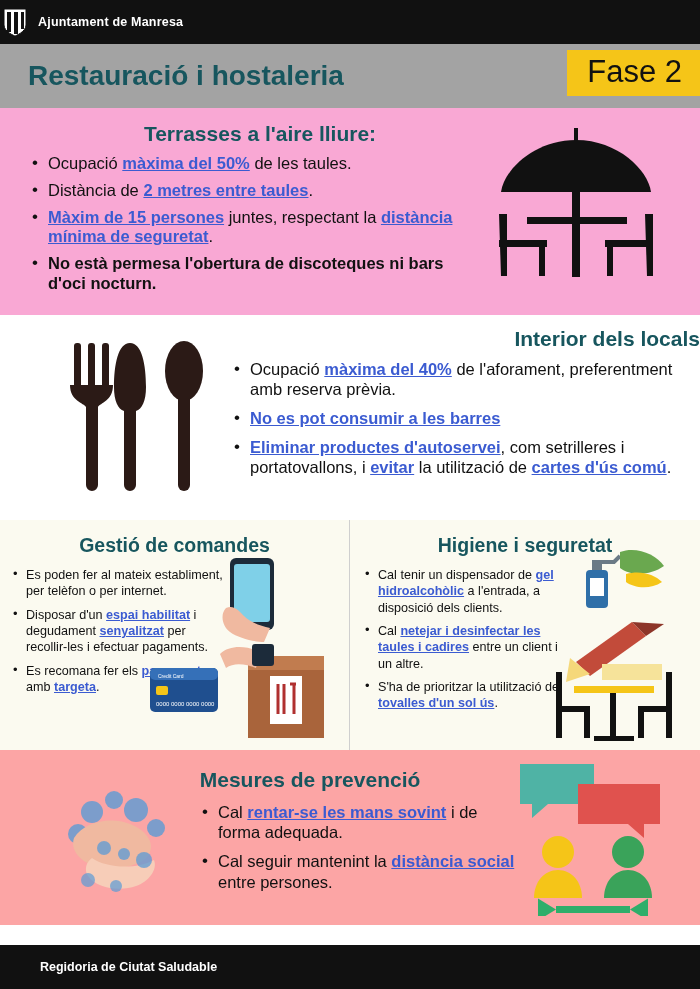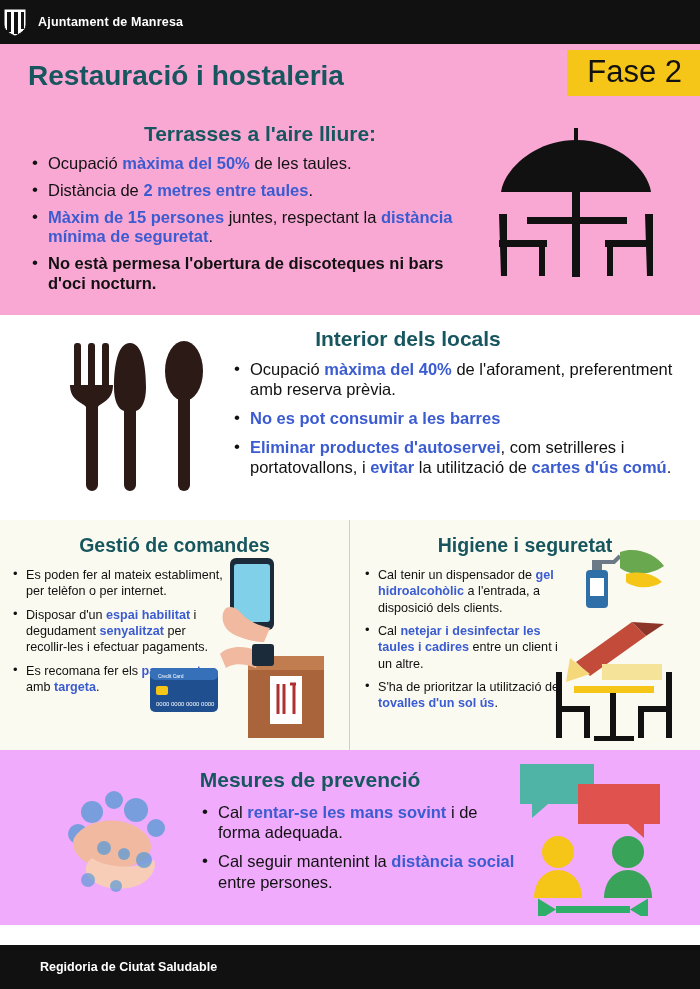--- a/index.html
+++ b/index.html
@@ -16,21 +16,21 @@
   
   .topbar {
     height:44px; background:#111111; color:#ffffff;
     display:flex; align-items:center; padding-left:2px; gap:10px;
   }
   .crest { width:26px; height:30px; flex:0 0 auto; }
   .topbar-title { font-size:12.5px; font-weight:bold; letter-spacing:.2px; }
 
   
   .titleband {
-    position:relative; height:64px; background:#f9a8d4;
+    position:relative; height:64px; background:#a3a3a3;
     display:flex; align-items:center;
   }
   .maintitle {
     color:#17565e; font-size:28px; font-weight:bold; margin-left:28px;
   }
   .fase {
     position:absolute; right:0; top:6px;
     background:#f5c518; color:#111111;
     font-size:31px; font-weight:normal;
     padding:4px 18px 6px 20px;
@@ -52,21 +52,21 @@
   .ul-terr li::before {
     content:"•"; position:absolute; left:2px; top:-1px; font-size:17px; color:#111;
   }
   .umbrella { position:absolute; right:26px; top:14px; }
 
   
   .sec-interior {
     background:#ffffff; padding:10px 0 18px 0; position:relative; min-height:205px;
   }
   .sec-interior h2 {
-    margin:2px 0 8px 0; text-align:center; color:#17565e;
+    margin:2px 0 8px 0; text-align:right; color:#17565e;
     font-size:21px; font-weight:bold; padding-left:116px;
   }
   .ul-int { margin:0 26px 0 232px; padding:0; list-style:none; }
   .ul-int li {
     position:relative; padding-left:18px; margin-bottom:8px;
     font-size:16.5px; color:#111111; line-height:1.25;
   }
   .ul-int li::before {
     content:"•"; position:absolute; left:2px; top:-1px; font-size:17px; color:#111;
   }
@@ -85,21 +85,21 @@
   .ul-small li {
     position:relative; padding-left:14px; margin-bottom:7px;
     font-size:12.6px; color:#111111; line-height:1.3;
   }
   .ul-small li::before {
     content:"•"; position:absolute; left:1px; top:-1px; font-size:13px; color:#111;
   }
   .ul-small.right { width:200px; margin-left:2px; }
 
   
-  .sec-prev { background:#f0abfc; position:relative; min-height:175px; padding:12px 0 10px 0; }
+  .sec-prev { background:#fca5a5; position:relative; min-height:175px; padding:12px 0 10px 0; }
   .sec-prev h2 {
     margin:6px 0 10px 0; text-align:center; color:#17565e;
     font-size:21px; font-weight:bold; padding-left:40px; padding-right:120px;
   }
   .ul-prev { margin:0 16px 0 200px; padding:0; list-style:none; width:320px; }
   .ul-prev li {
     position:relative; padding-left:18px; margin-bottom:8px;
     font-size:16.5px; color:#111111; line-height:1.25;
   }
   .ul-prev li::before {
@@ -108,21 +108,21 @@
 
   
   .footer {
     position:absolute; bottom:0; left:0; width:700px; height:44px;
     background:#111111; color:#ffffff;
     display:flex; align-items:center; padding-left:40px;
   }
   .footer span { font-size:12.5px; font-weight:bold; }
 
   
-  .hl { color:#3b5bd1; font-weight:bold; }
+  .hl { color:#3b5bd1; font-weight:bold;text-decoration:underline; }
   .blk { color:#111111; font-weight:bold; }
 
   .illu { position:absolute; }
 </style>
 </head>
 <body>
 
 <div class="page">
 
   <div class="topbar">

